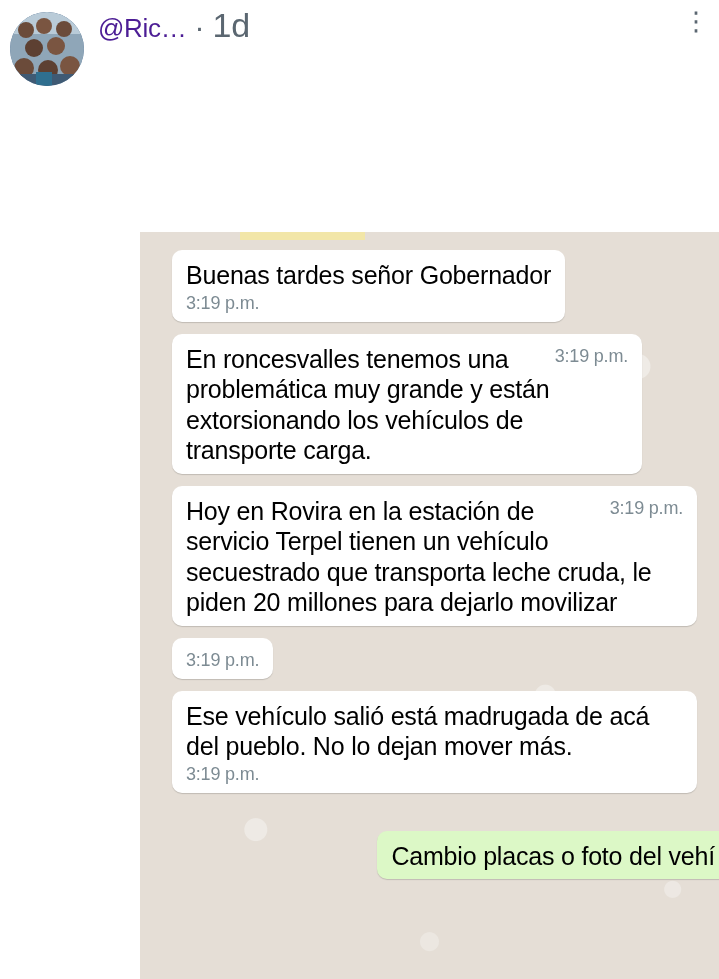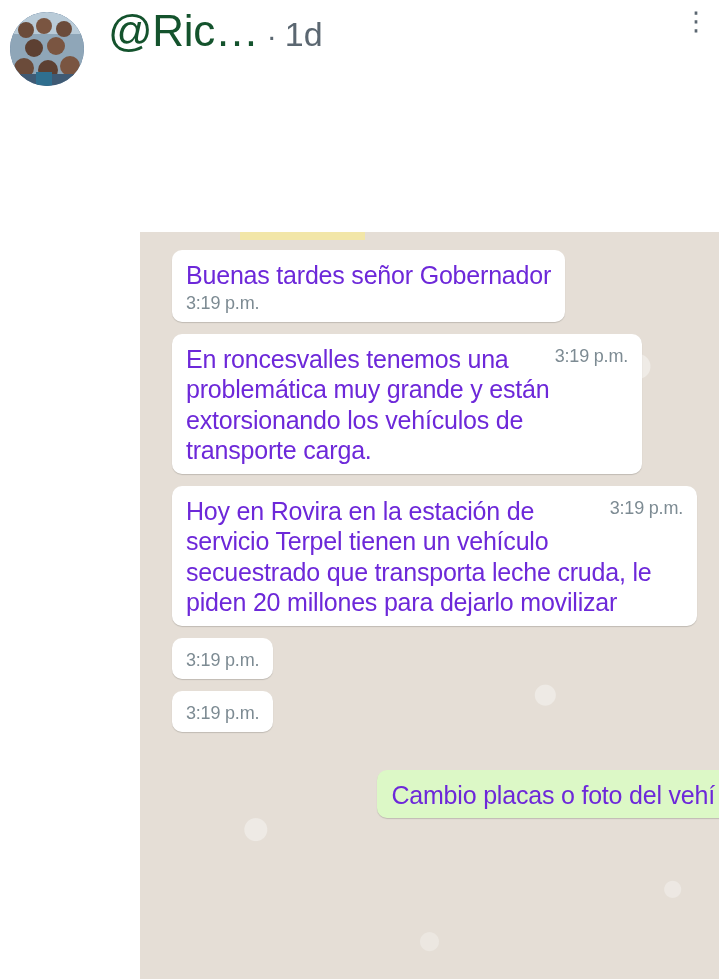--- a/index.html
+++ b/index.html
@@ -46,23 +46,22 @@
     white-space: nowrap;
     line-height: 1.05;
   }
   .display-name {
     font-size: 34px;
     font-weight: bold;
     color: #0f1419;
     letter-spacing: -0.3px;
   }
   .handle {
-    font-size: 44px;
-    color: #14532d;
-    margin-left: 10px;
+    font-size: 26px;
+    color: #4c1d95;
     letter-spacing: -0.3px;
   }
   .dot-sep {
     font-size: 30px;
     color: #5b6771;
     margin: 0 8px;
   }
   .timestamp {
     font-size: 34px;
     color: #5b6771;
@@ -136,21 +135,21 @@
   .bubble-row { display: block; }
   .bubble-in { margin-right: auto; }
   .bubble-out {
     background: #dcf8c6;
     margin-left: auto;
   }
   .row-out { text-align: right; }
   .bubble .text {
     font-size: 25px;
     line-height: 1.22;
-    color: #6d28d9;
+    color: #000000;
     text-align: left;
     letter-spacing: -0.2px;
   }
   .bubble .time {
     font-size: 18px;
     color: #7d8b93;
     margin-top: 2px;
     display: block;
     letter-spacing: -0.2px;
   }
@@ -229,20 +228,21 @@
       </div>
 
       <div class="bubble-row">
         <div class="bubble bubble-in clearfix">
           <span class="time">3:19 p.m.</span>
         </div>
       </div>
 
       <div class="bubble-row">
         <div class="bubble bubble-in clearfix" style="max-width:525px">
+          <span class="text">Ese vehículo salió está madrugada de acá del pueblo. No lo dejan mover más.</span>
           <span class="time">3:19 p.m.</span>
         </div>
       </div>
 
       <div class="bubble-row row-out" style="margin-top:26px">
         <div class="bubble bubble-out clearfix" style="max-width:400px;margin-right:-20px">
           <span class="text">Cambio placas o foto del vehí</span>
         </div>
       </div>
 

